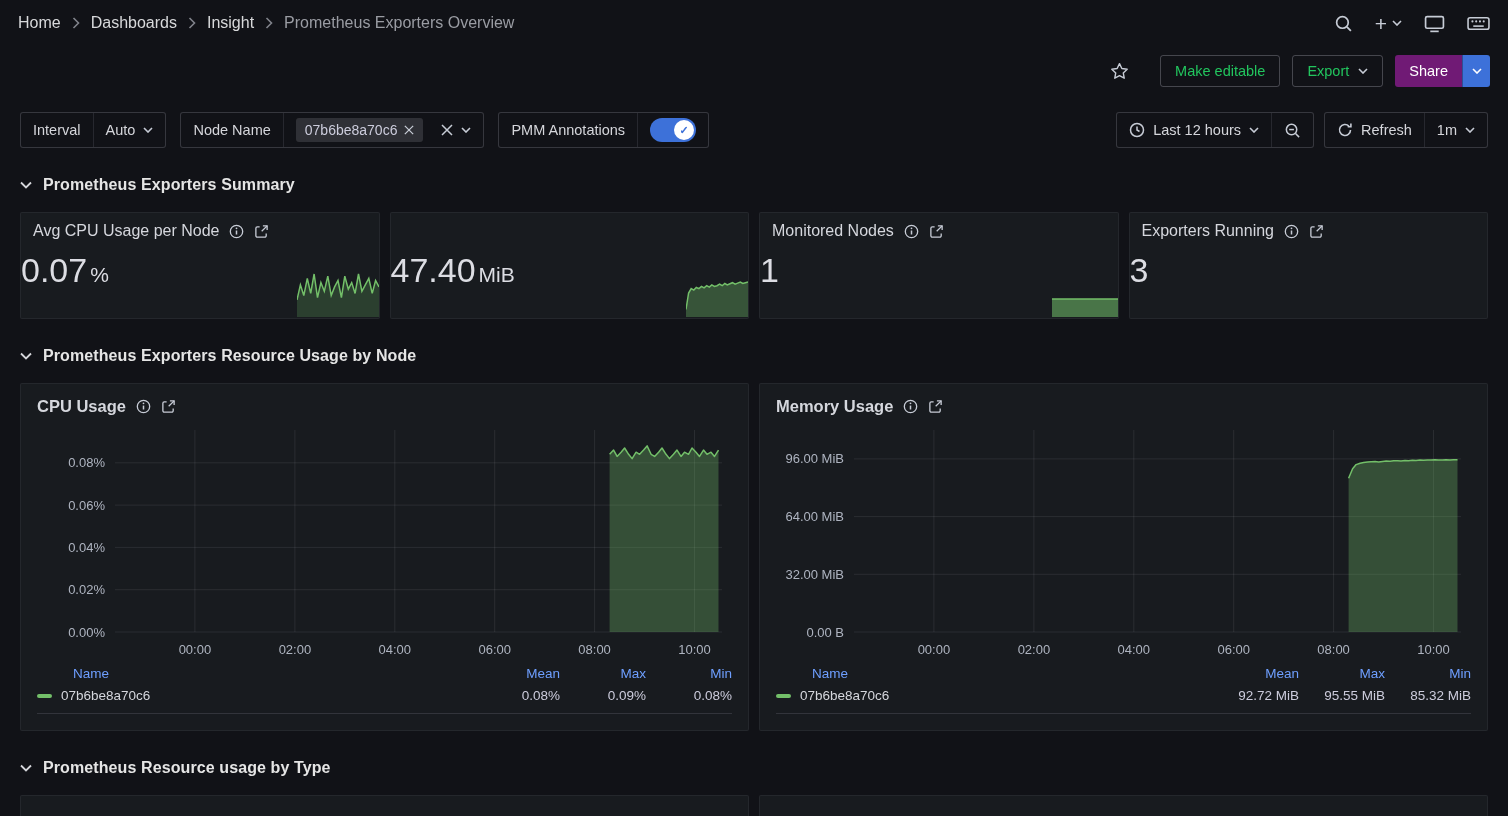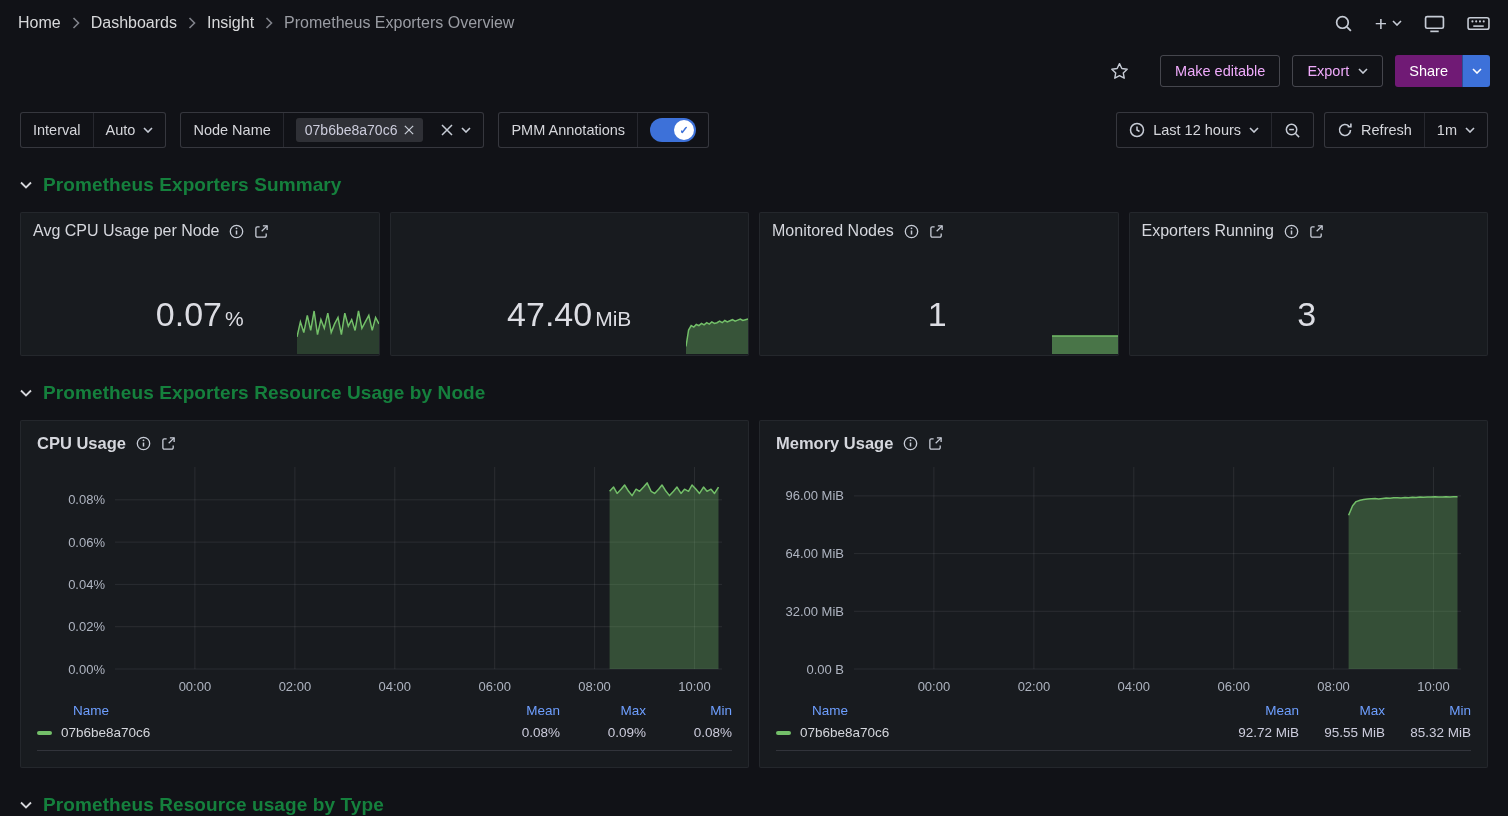--- a/index.html
+++ b/index.html
@@ -13,49 +13,49 @@
   .crumbs{display:flex;align-items:center;gap:11px;font-size:16px}
   .crumb{color:#d8d9db;cursor:pointer;white-space:nowrap}
   .crumb-current{color:#9a9ca3;cursor:default}
   .sep{display:flex;color:#80838b}
   .topnav-right{margin-left:auto;display:flex;align-items:center;gap:22px}
   .plus-group{display:flex;align-items:center;gap:5px}
   .plus-glyph{font-size:21px;line-height:1;color:#c7ccd6;font-weight:400}
 
   
   .subbar{height:50px;display:flex;align-items:center;justify-content:flex-end;gap:12px;padding:0 18px}
-  .btn{height:32px;display:inline-flex;align-items:center;gap:9px;padding:0 14px;border:1px solid rgba(204,204,220,0.28);border-radius:3px;color:#f0abfc;font-size:14.5px;background:transparent;cursor:pointer;white-space:nowrap}
+  .btn{height:32px;display:inline-flex;align-items:center;gap:9px;padding:0 14px;border:1px solid rgba(204,204,220,0.28);border-radius:3px;color:#22c55e;font-size:14.5px;background:transparent;cursor:pointer;white-space:nowrap}
   .btn-split{display:flex;cursor:pointer}
   .btn-primary{height:32px;display:inline-flex;align-items:center;padding:0 14px;background:#701a75;color:#fff;font-size:14.5px;border-radius:3px 0 0 3px}
   .btn-primary-caret{height:32px;width:28px;display:flex;align-items:center;justify-content:center;background:#3d71d9;color:#fff;border-left:1px solid rgba(17,18,23,0.35);border-radius:0 3px 3px 0}
   .star-btn{margin-right:18px}
 
   
   .filterbar{display:flex;align-items:center;margin:16px 20px 0;gap:14px}
   .control{display:flex;align-items:stretch;height:36px;border:1px solid rgba(204,204,220,0.20);border-radius:3px;background:#111217}
   .seg{display:flex;align-items:center;gap:8px;padding:0 12px}
   .seg + .seg{border-left:1px solid rgba(204,204,220,0.12)}
   .seg-label{color:#d5d6db;font-size:14.5px;white-space:nowrap}
   .tag{display:inline-flex;align-items:center;gap:7px;background:rgba(204,204,220,0.16);border-radius:3px;padding:4px 9px;color:#ccccdc;font-size:14px;cursor:pointer}
   .toggle{position:relative;width:46px;height:24px;border-radius:12px;background:#3d71d9;cursor:pointer;flex:none}
   .knob{position:absolute;top:2px;right:2px;width:20px;height:20px;border-radius:50%;background:#fff;display:flex;align-items:center;justify-content:center;font-size:11px;font-weight:bold;color:#3d71d9}
   .filter-right{margin-left:auto;display:flex;align-items:center;gap:10px}
   .value-text{color:#d5d6db;font-size:14.5px;white-space:nowrap}
 
   
   .section{display:flex;align-items:center;gap:11px;margin:24px 20px 14px;height:26px;cursor:pointer}
-  .section h2{font-size:19px;font-weight:700;color:#15803d;letter-spacing:.1px}
+  .section h2{font-size:16px;font-weight:700;color:#e5e5e5;letter-spacing:.1px}
 
   
   .row-stats{display:grid;grid-template-columns:repeat(4,1fr);gap:10px;margin:0 20px}
   .panel{background:#181b1f;border:1px solid rgba(204,204,220,0.07);border-radius:2px}
-  .stat{position:relative;height:144px;padding:9px 12px;overflow:hidden}
+  .stat{position:relative;height:107px;padding:9px 12px;overflow:hidden}
   .panel-title-row{display:flex;align-items:center;gap:10px}
   .panel-title{font-size:16px;color:#d5d7dd;font-weight:500;white-space:nowrap;overflow:hidden}
-  .stat-value{position:absolute;left:0;right:0;bottom:21px;text-align:center;font-size:34px;font-weight:500;color:#dcdde3;white-space:nowrap}
+  .stat-value{position:absolute;left:0;right:0;bottom:28px;font-size:34px;font-weight:500;color:#dcdde3;white-space:nowrap}
   .stat-unit{font-size:21px;margin-left:3px}
   .spark{position:absolute;right:0;bottom:1px;display:block}
 
   
   .row-graphs{display:grid;grid-template-columns:1fr 1fr;gap:10px;margin:0 20px}
   .graph{height:348px;padding:8px 16px 16px;display:flex;flex-direction:column}
   .graph .panel-title{font-size:16.5px;font-weight:700}
   .graph .panel-title-row{height:30px}
   .chart{width:100%;height:242px;display:block;flex:none}
   .chart text{fill:#aeb4c0;font-size:13px;font-family:"Liberation Sans",sans-serif}

